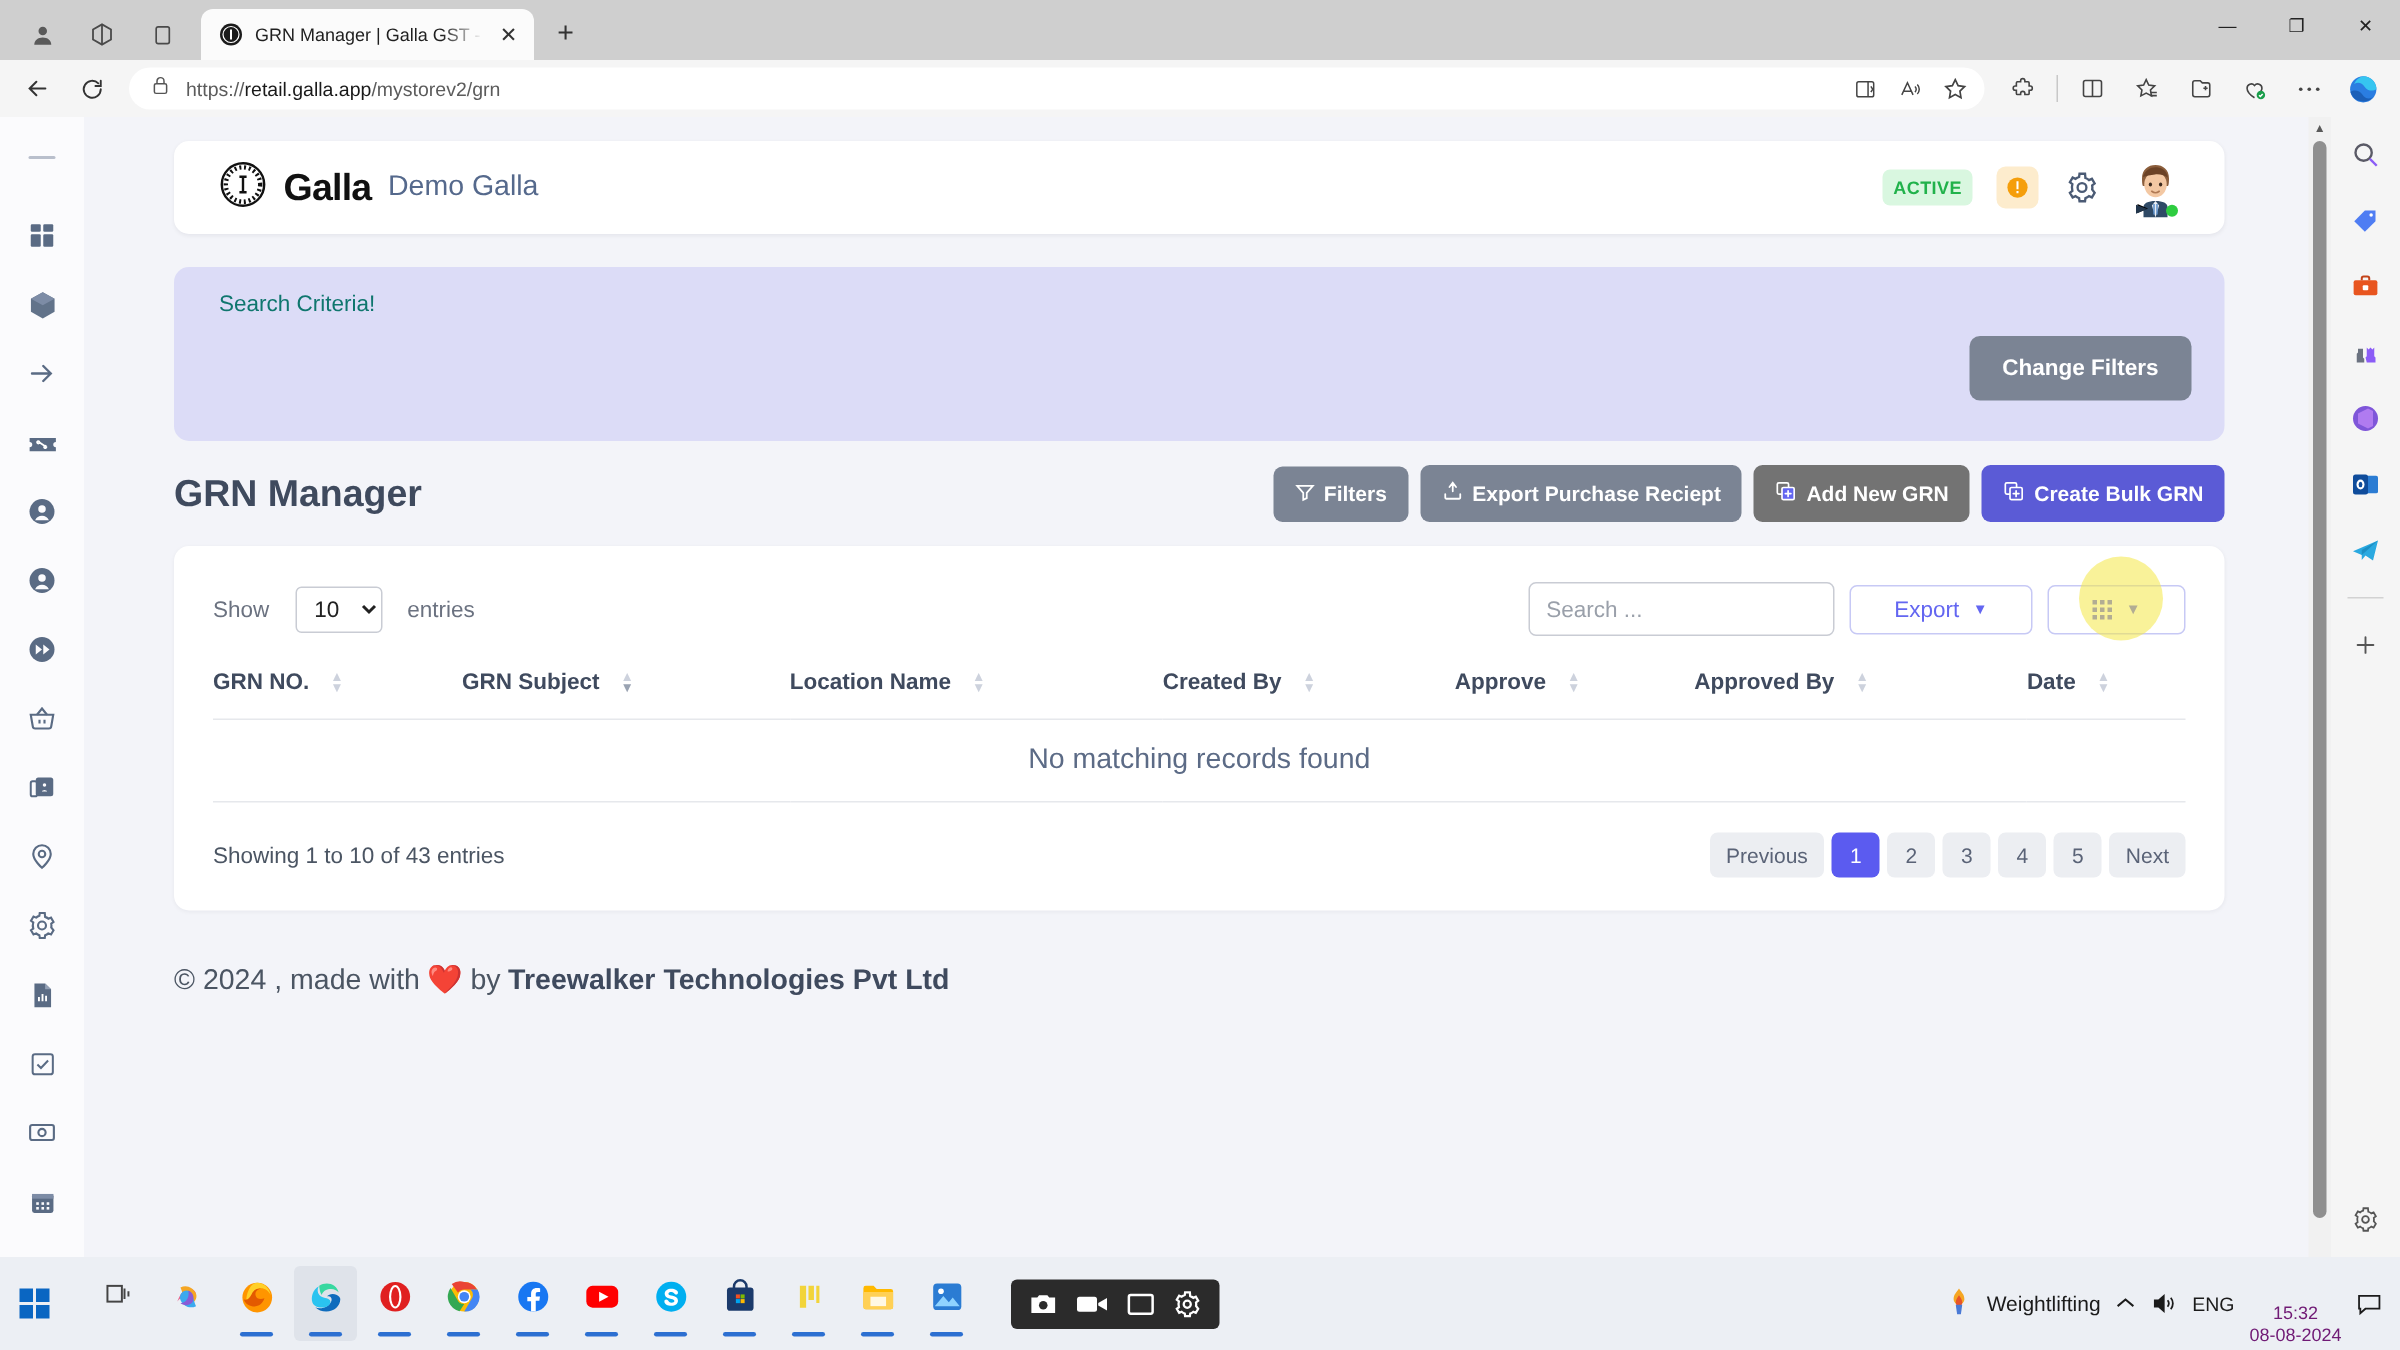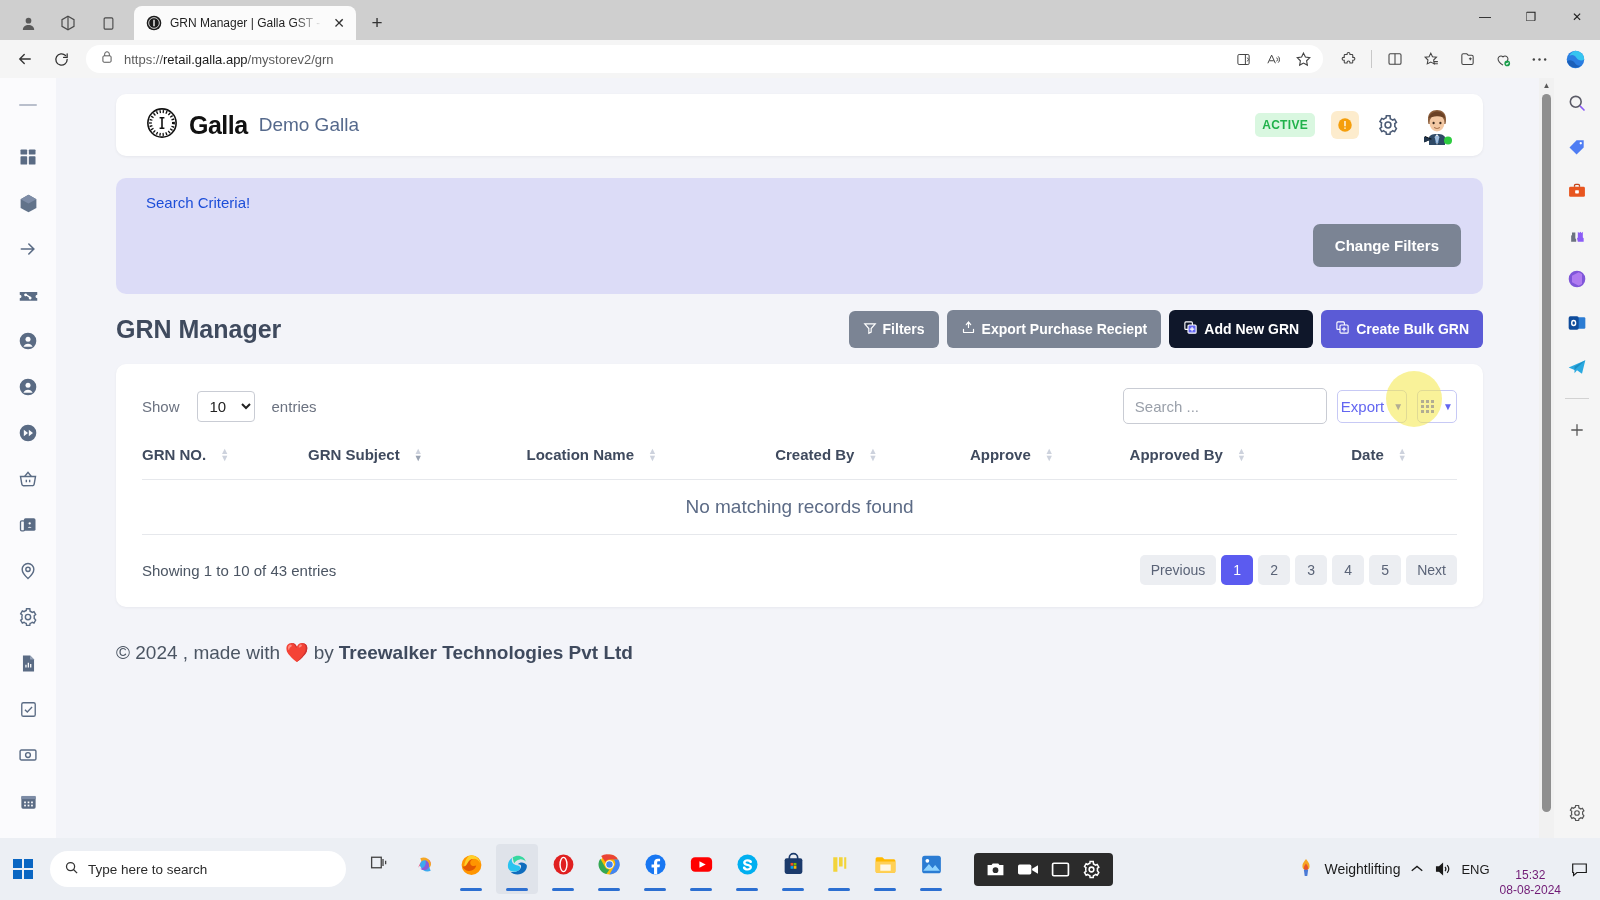--- a/index.html
+++ b/index.html
@@ -88,61 +88,61 @@
   }
   .warn-chip { width: 28px; height: 28px; border-radius: 6px; background: #fdeccd; display: flex; align-items: center; justify-content: center; }
   .gear-btn { width: 26px; height: 26px; display: flex; align-items: center; justify-content: center; color: #4b5b75; }
   .avatar { width: 40px; height: 40px; position: relative; }
 
   
   .criteria {
     margin-top: 22px; background: #dcdcf7; border-radius: 10px;
     padding: 16px 22px 20px 30px; position: relative; min-height: 116px;
   }
-  .criteria-title { font-size: 15px; color: #1d4ed8; margin-bottom: 16px; }
+  .criteria-title { font-size: 15px; color: #0f766e; margin-bottom: 16px; }
   .chiprow { display: flex; gap: 10px; }
   .chip {
     background: #e7e7fb; color: #5b5bf0; font-size: 15px;
     padding: 10px 16px; border-radius: 7px;
   }
   .change-filters {
     position: absolute; right: 22px; top: 46px;
     background: #7b8494; color: #fff; border: none; font-size: 15px; font-weight: bold;
     padding: 13px 22px; border-radius: 7px; font-family: inherit;
   }
 
   
   .titlerow { display: flex; align-items: center; margin-top: 16px; }
   .page-title { font-size: 25px; font-weight: bold; color: #3f4a5e; }
   .actions { margin-left: auto; display: flex; gap: 8px; align-items: center; }
   .btn { display: inline-flex; align-items: center; gap: 6px; border: none; font-family: inherit;
          font-size: 14px; font-weight: bold; color: #fff; padding: 10px 14px; border-radius: 6px; white-space: nowrap; }
   .btn-gray { background: #7b8494; }
-  .btn-purple { background: #0f172a; justify-content: center; }
+  .btn-purple { background: #737373; justify-content: center; }
   .btn-purple-dark { background: #5b5bd6; }
 
   
   .card {
     margin-top: 16px; background: #fff; border-radius: 10px;
     padding: 24px 26px 22px 26px; box-shadow: 0 1px 3px rgba(16,24,40,.05);
   }
   .toprow { display: flex; align-items: center; }
   .show-wrap { display: flex; align-items: center; gap: 17px; font-size: 15px; color: #6b7280; }
   .sel {
     font-family: inherit; font-size: 15px; color: #222; padding: 5px 4px 5px 8px;
     border: 1px solid #c9ccd4; border-radius: 4px; background: #fff; width: 58px;
   }
   .toprow-right { margin-left: auto; display: flex; align-items: center; gap: 10px; }
   .search-input {
     width: 204px; height: 36px; border: 1px solid #c9ccd4; border-radius: 5px;
     padding: 0 11px; font-family: inherit; font-size: 15px; color: #333; background: #fff;
   }
   .search-input::placeholder { color: #9aa0aa; }
   .out-btn {
-    display: inline-flex; align-items: center; gap: 9px; height: 33px; padding: 0 3px;
+    display: inline-flex; align-items: center; gap: 9px; height: 33px; padding: 0 29px;
     border: 1px solid #c7c9f5; border-radius: 5px; background: #fff;
     color: #6366f1; font-size: 15px; font-family: inherit;
   }
   .caret { font-size: 10px; }
   .grid-dots { display: grid; grid-template-columns: repeat(3,3px); gap: 2px; }
   .grid-dots i { width: 3px; height: 3px; background: #6366f1; display: block; }
 
   table { width: 100%; border-collapse: collapse; margin-top: 22px; }
   thead th {
     text-align: left; font-size: 15px; font-weight: bold; color: #3f4a5e;
@@ -740,29 +740,20 @@
 
   <div class="taskbar">
     <div class="start">
       <span class="start-sq">
           <i></i>
           <i></i>
           <i></i>
           <i></i>
         </span>
     </div>
-    <div class="tsearch">
-      <span>
-        <svg width="15" height="15" viewBox="0 0 24 24" fill="none" stroke="#333" stroke-width="2">
-            <circle cx="10.5" cy="10.5" r="6.5"></circle>
-            <path d="M15.5 15.5L21 21"></path>
-          </svg>
-      </span>
-      <span>Type here to search</span>
-    </div>
     <div class="tb-apps">
       <div class="tapp">
         <svg width="21" height="21" viewBox="0 0 24 24" fill="none" stroke="#444" stroke-width="1.5">
             <rect x="3" y="6" width="11" height="12"></rect>
             <path d="M16 8v8M19 10v4"></path>
           </svg>
       </div>
       <div class="tapp">
         <svg width="25" height="25" viewBox="0 0 24 24">
             <path d="M5 15c2-5 4-8 8-8 3 0 4 2 4 4s-1 3-3 3c-3 0-5-4-9 1z" fill="#e8618c"></path>

